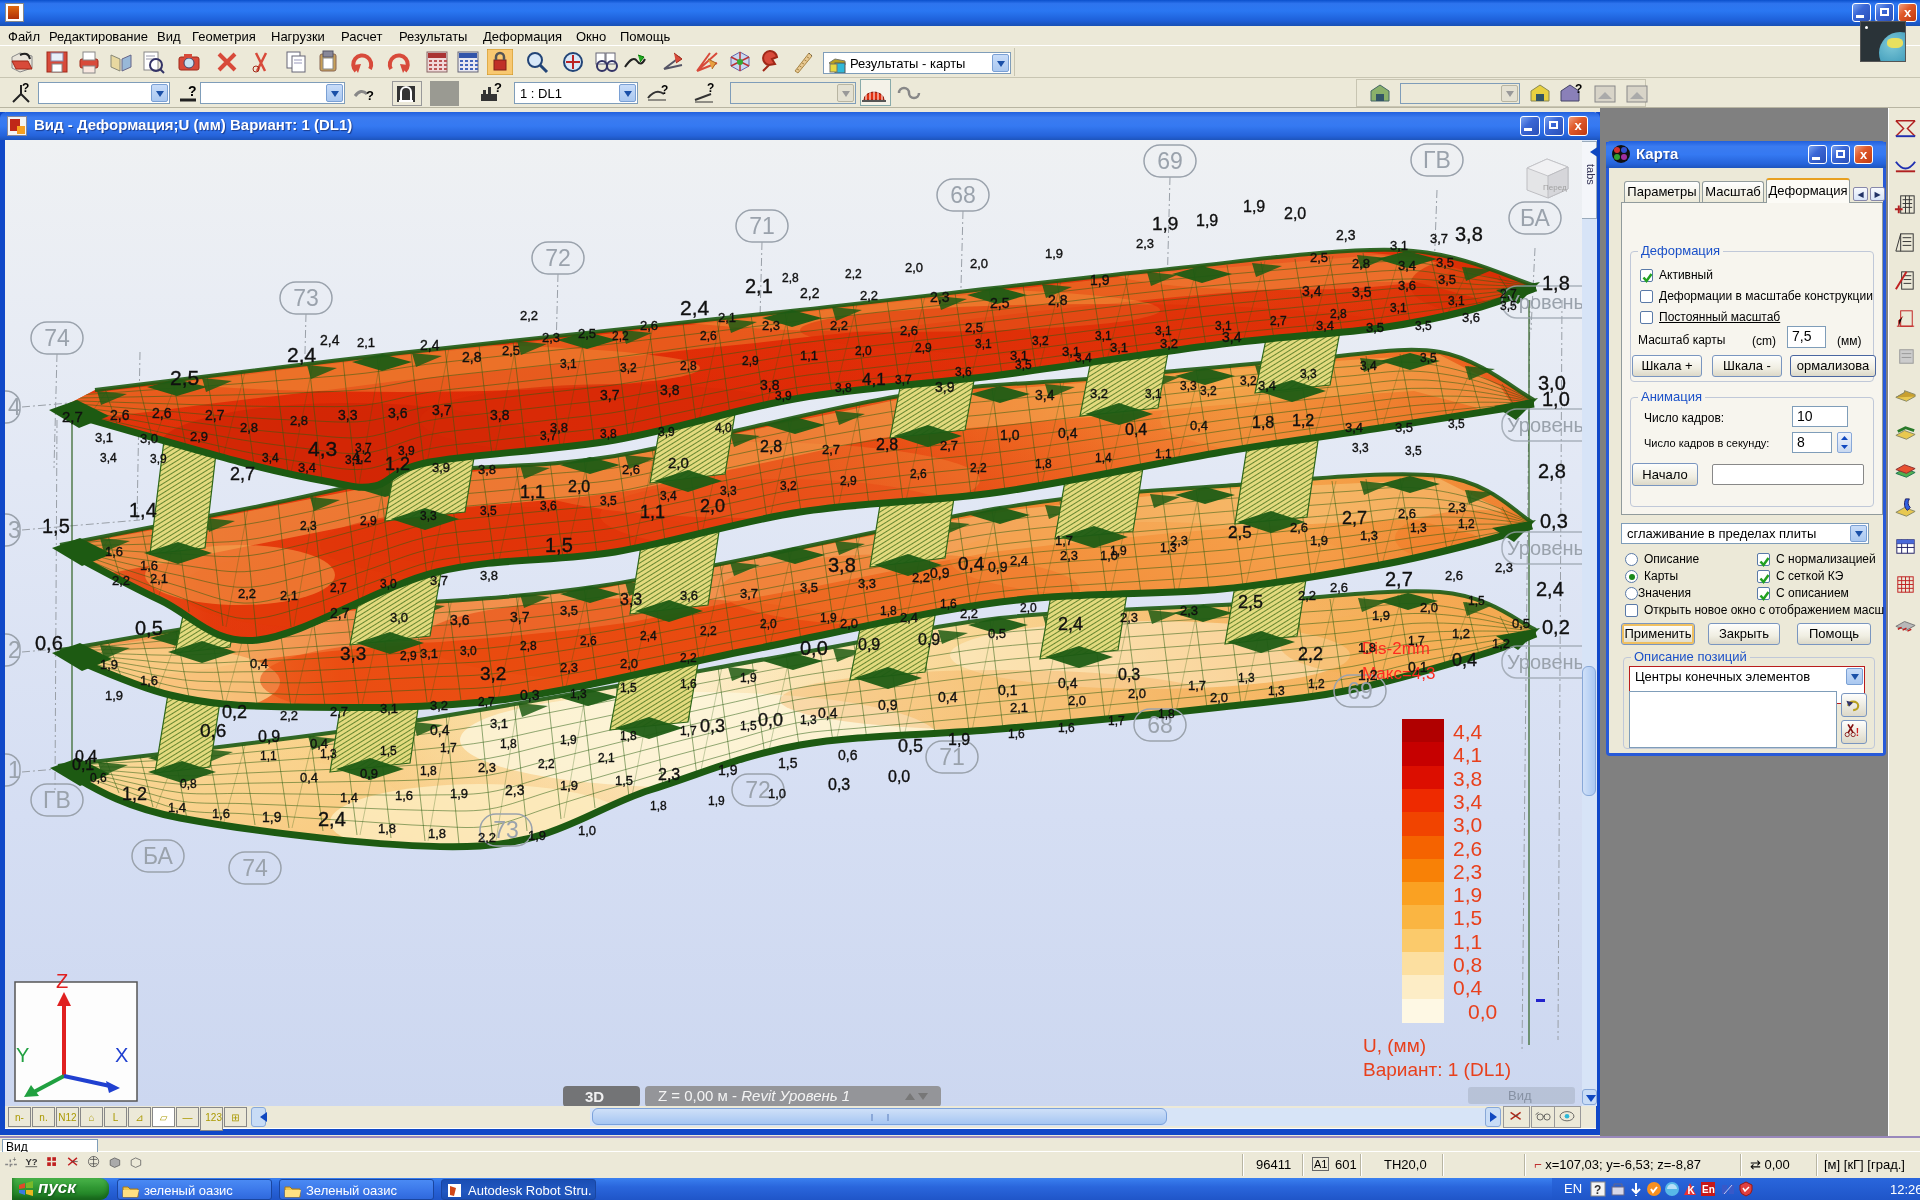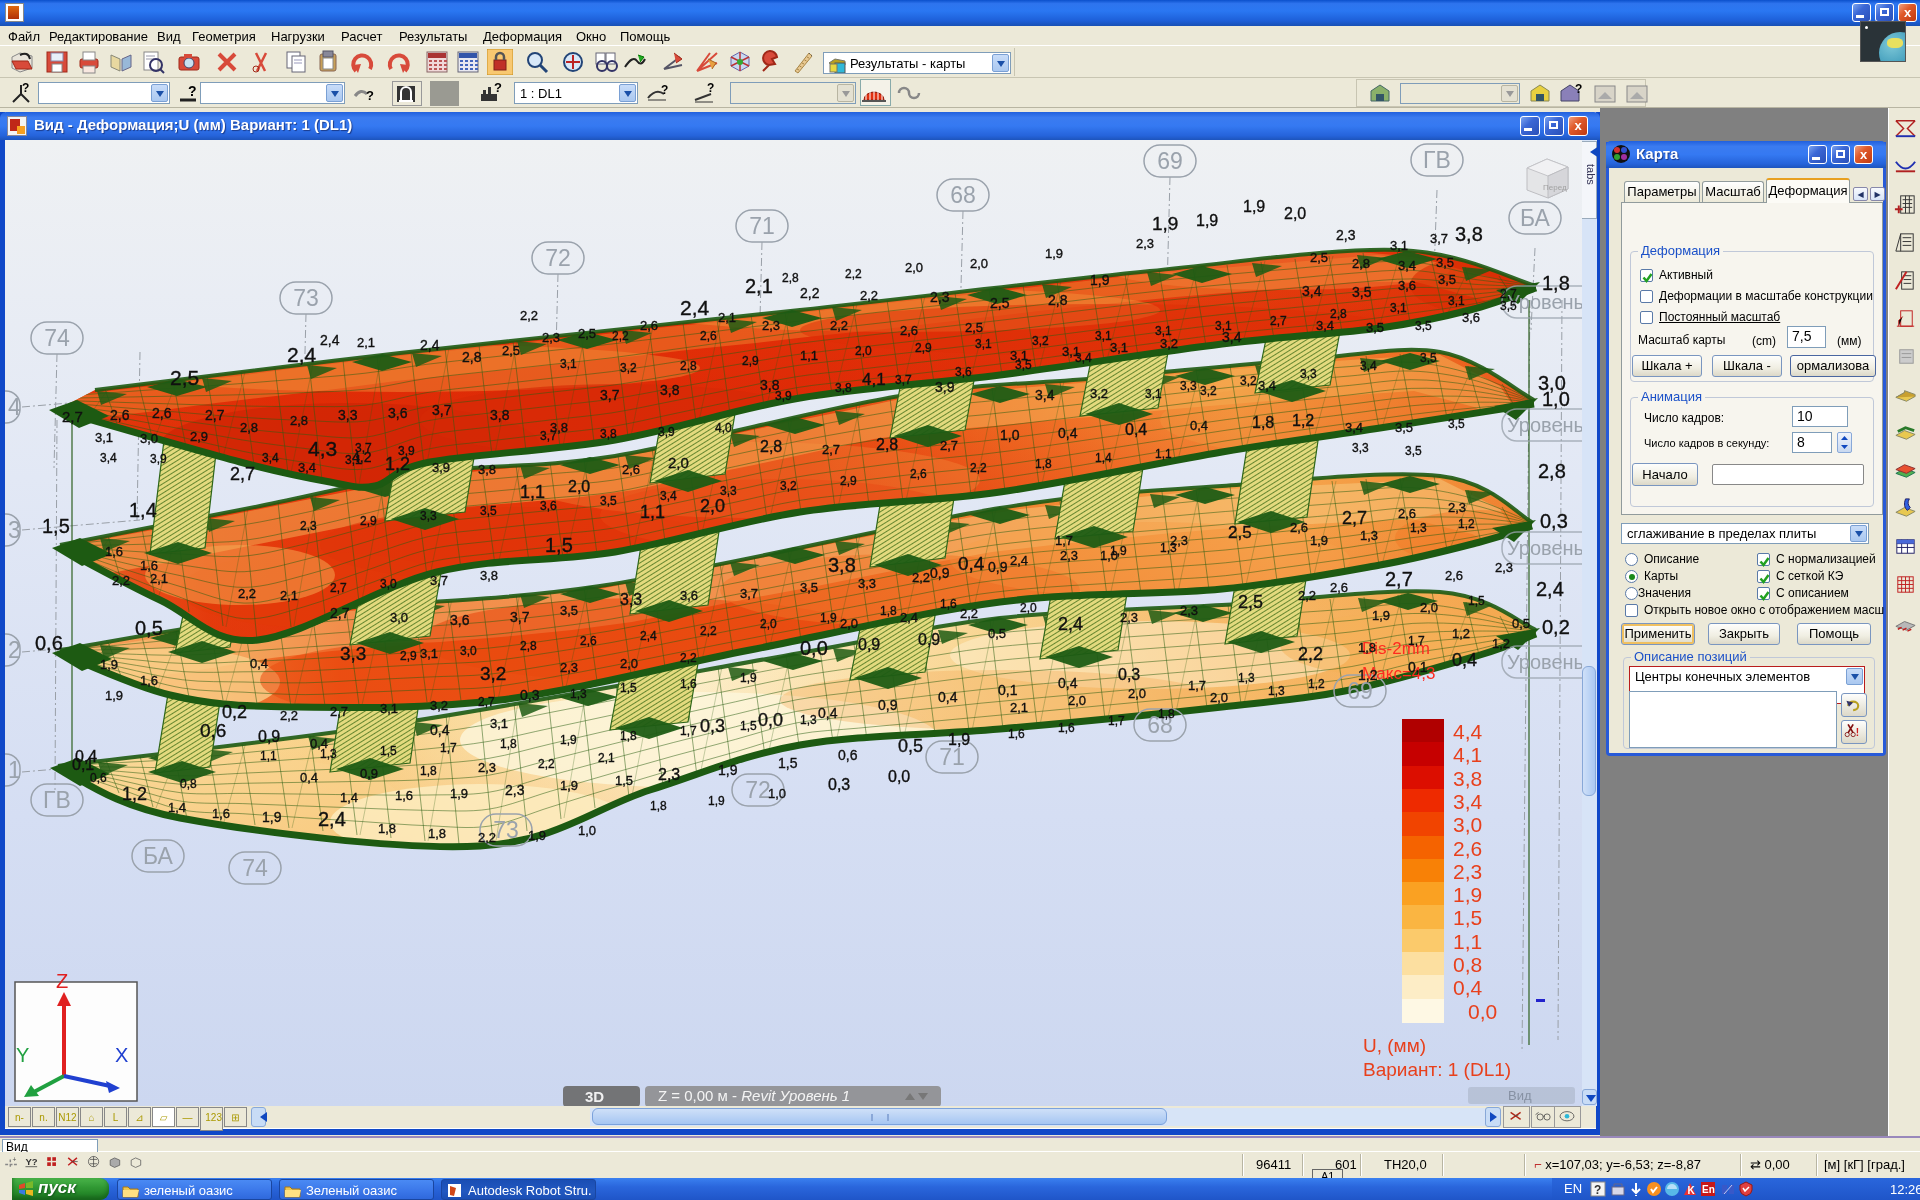--- a/index.html
+++ b/index.html
@@ -1524,21 +1524,21 @@
         <path d="M3,7 l6,-3 l7,3 v7 l-7,3 l-6,-3 Z" fill="none" stroke="#555"></path>
       </svg></div>
 <div class="abs" style="left:1242px;top:2px;width:2px;height:22px;border-left:1px solid #b8b5a2;border-right:1px solid #fff"></div>
 <div class="abs" style="left:1302px;top:2px;width:2px;height:22px;border-left:1px solid #b8b5a2;border-right:1px solid #fff"></div>
 <div class="abs" style="left:1360px;top:2px;width:2px;height:22px;border-left:1px solid #b8b5a2;border-right:1px solid #fff"></div>
 <div class="abs" style="left:1442px;top:2px;width:2px;height:22px;border-left:1px solid #b8b5a2;border-right:1px solid #fff"></div>
 <div class="abs" style="left:1524px;top:2px;width:2px;height:22px;border-left:1px solid #b8b5a2;border-right:1px solid #fff"></div>
 <div class="abs" style="left:1740px;top:2px;width:2px;height:22px;border-left:1px solid #b8b5a2;border-right:1px solid #fff"></div>
 <div class="abs" style="left:1816px;top:2px;width:2px;height:22px;border-left:1px solid #b8b5a2;border-right:1px solid #fff"></div>
 <div class="abs" style="left:1256px;top:5px;font-size:13px">96411</div>
-<div class="abs" style="left:1312px;top:17px;font-size:11px;border:1px solid #666;padding:0 8px">A1</div>
+<div class="abs" style="left:1312px;top:5px;font-size:11px;border:1px solid #666;padding:0 1px">A1</div>
 <div class="abs" style="left:1335px;top:5px;font-size:13px">601</div>
 <div class="abs" style="left:1384px;top:5px;font-size:13px">TH20,0</div>
 <div class="abs" style="left:1534px;top:5px;font-size:13px"><span style="color:#c03030">⌐</span> x=107,03; y=-6,53; z=-8,87</div>
 <div class="abs" style="left:1750px;top:5px;font-size:13px">⇄ 0,00</div>
 <div class="abs" style="left:1824px;top:5px;font-size:13px">[м] [кГ] [град.]</div>
 </div>
 <div class="abs" style="left:12px;top:1178px;width:1920px;height:22px;background:linear-gradient(180deg,#3a80f0,#2a66dc 40%,#1f55c8)">
 <div class="abs" style="left:0;top:0;width:97px;height:22px;border-radius:0 9px 9px 0;background:linear-gradient(180deg,#4ab44a,#2f9732 45%,#1e7a22);box-shadow:inset 0 -3px 5px #16621a">
       <div class="abs" style="left:6px;top:3px;width:16px;height:16px"><svg width="16" height="16" viewBox="0 0 16 16">
           <path d="M1,4 l6,-2 v5 l-6,1 Z" fill="#e04a2a"></path>

